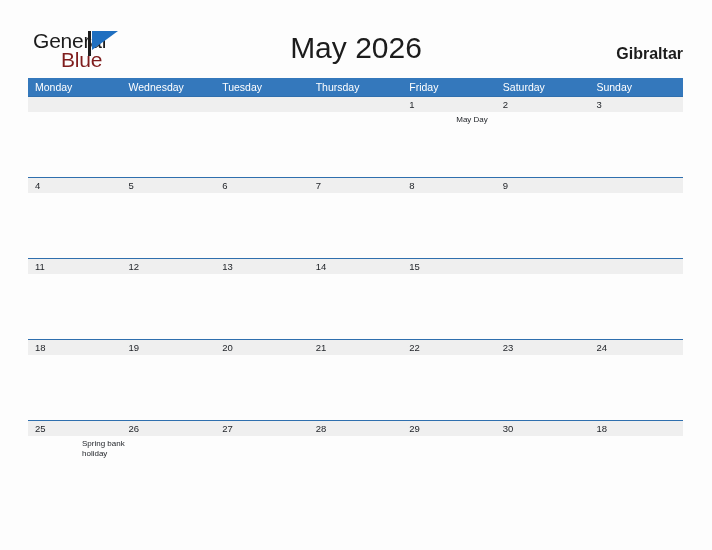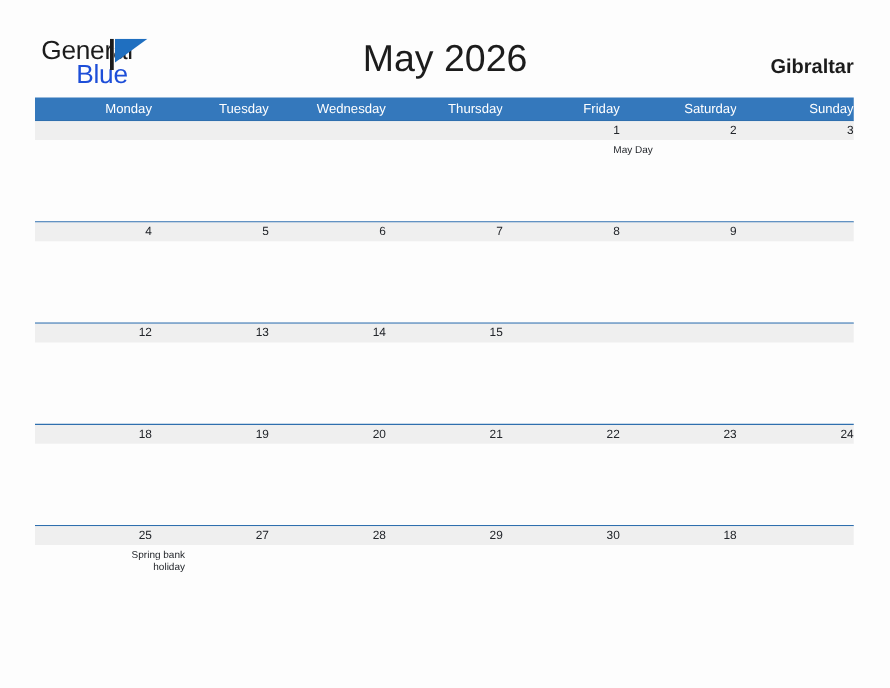--- a/index.html
+++ b/index.html
@@ -40,21 +40,21 @@
     color: #1c1c1c;
     letter-spacing: -0.2px;
     line-height: 21px;
     white-space: nowrap;
   }
   #logo-blue {
     position: absolute;
     left: 28px;
     top: 19px;
     font-size: 21px;
-    color: #1d4ed8;
+    color: #7f1d1d;
     letter-spacing: -0.2px;
     line-height: 21px;
     white-space: nowrap;
   }
   #logo-flag {
     position: absolute;
     left: 55px;
     top: 1px;
     width: 40px;
     height: 25px;
@@ -82,21 +82,20 @@
     line-height: 15px;
     white-space: nowrap;
   }
 
   
   #calendar {
     position: absolute;
     left: 28px;
     top: 78px;
     width: 655px;
-    text-align: right;
   }
   #weekday-header {
     display: flex;
     width: 655px;
     height: 18px;
     background: #3478bc;
   }
   .weekday-cell {
     width: 93.571428px;
     height: 18px;
@@ -177,22 +176,22 @@
   </div>
 
   <div id="cal-title">May 2026</div>
   <div id="cal-location">Gibraltar</div>
 </div>
 
 <div id="calendar">
 
   <div id="weekday-header">
     <div class="weekday-cell">Monday</div>
+    <div class="weekday-cell">Wednesday</div>
     <div class="weekday-cell">Tuesday</div>
-    <div class="weekday-cell">Wednesday</div>
     <div class="weekday-cell">Thursday</div>
     <div class="weekday-cell">Friday</div>
     <div class="weekday-cell">Saturday</div>
     <div class="weekday-cell">Sunday</div>
   </div>
 
   <div class="week-row">
     <div class="week-band"></div>
     <div class="week-cells">
       <div class="day-cell">
@@ -253,20 +252,24 @@
         <span class="day-number">9</span>
         <div class="day-event"></div>
       </div>
     </div>
   </div>
 
   <div class="week-row">
     <div class="week-band"></div>
     <div class="week-cells">
       <div class="day-cell">
+        <span class="day-number">11</span>
+        <div class="day-event"></div>
+      </div>
+      <div class="day-cell">
         <span class="day-number">12</span>
         <div class="day-event"></div>
       </div>
       <div class="day-cell">
         <span class="day-number">13</span>
         <div class="day-event"></div>
       </div>
       <div class="day-cell">
         <span class="day-number">14</span>
         <div class="day-event"></div>
@@ -313,20 +316,24 @@
   </div>
 
   <div class="week-row">
     <div class="week-band"></div>
     <div class="week-cells">
       <div class="day-cell">
         <span class="day-number">25</span>
         <div class="day-event">Spring bank holiday</div>
       </div>
       <div class="day-cell">
+        <span class="day-number">26</span>
+        <div class="day-event"></div>
+      </div>
+      <div class="day-cell">
         <span class="day-number">27</span>
         <div class="day-event"></div>
       </div>
       <div class="day-cell">
         <span class="day-number">28</span>
         <div class="day-event"></div>
       </div>
       <div class="day-cell">
         <span class="day-number">29</span>
         <div class="day-event"></div>

